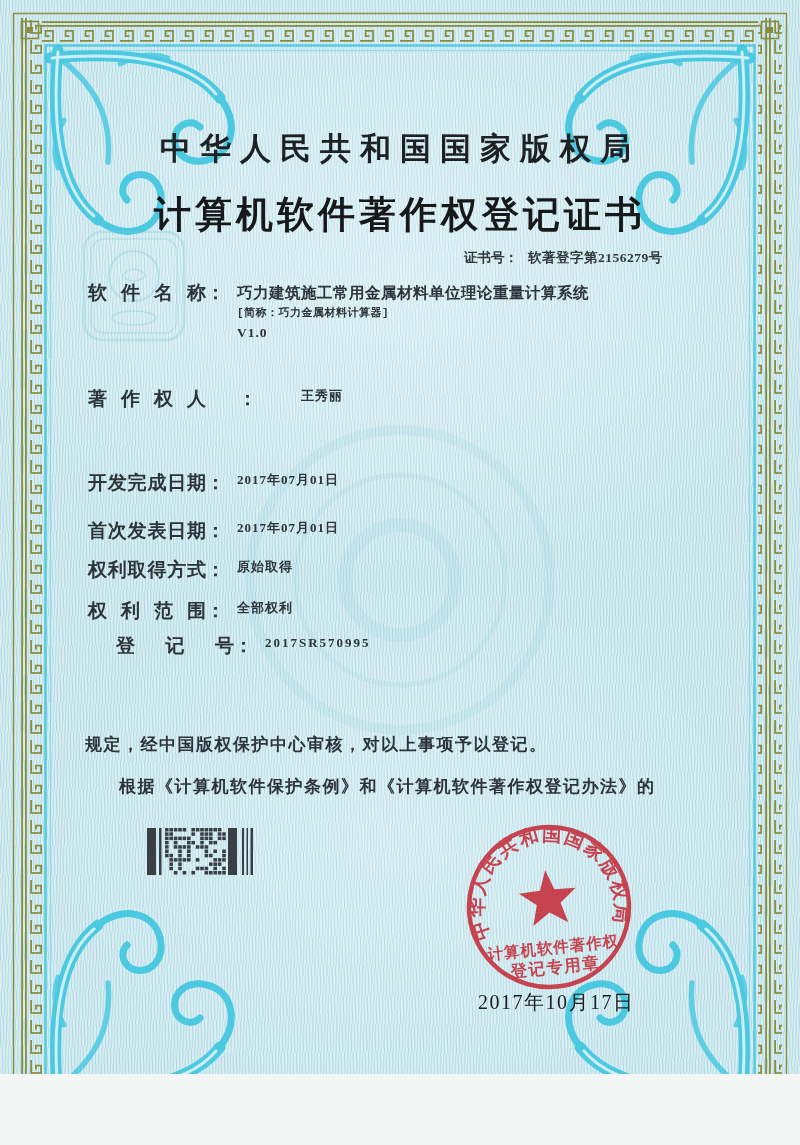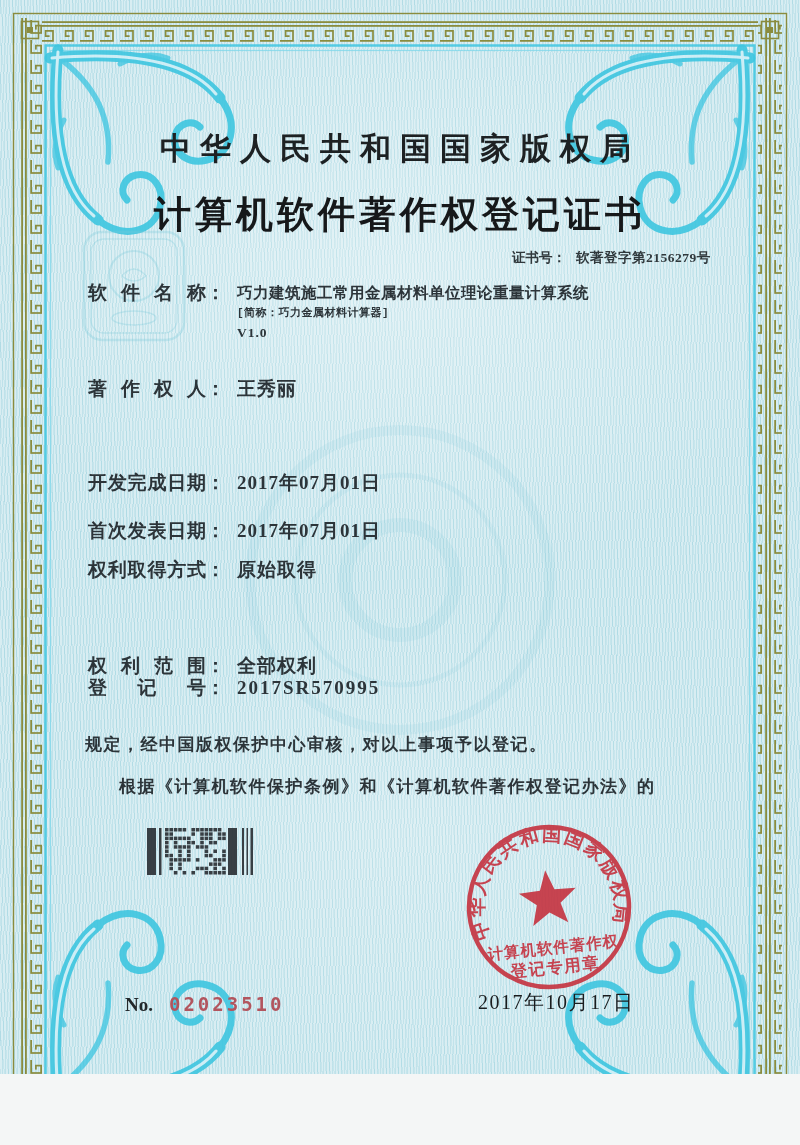--- a/index.html
+++ b/index.html
@@ -13,37 +13,37 @@
       repeating-linear-gradient(84deg, rgba(88,180,200,0.14) 0px, rgba(88,180,200,0.14) 1px, rgba(255,255,255,0) 1px, rgba(255,255,255,0) 4px);
     font-family:"Liberation Serif","DejaVu Serif",serif;
     color:#2b3338;
   }
   svg.deco{position:absolute;left:0;top:0;z-index:1;}
   .content{position:absolute;inset:0;z-index:2;}
   .authority{position:absolute;left:0;right:0;top:131px;text-align:center;
     font-size:31px;font-weight:700;letter-spacing:9px;color:#1d2123;line-height:1.15;}
   .cert-title{position:absolute;left:0;right:0;top:182px;text-align:center;
     font-size:37px;font-weight:900;letter-spacing:4px;color:#16181a;line-height:1.15;margin-top:12px;}
-  .certno{position:absolute;left:512px;top:249px;font-size:13.5px;font-weight:700;color:#30383c;white-space:nowrap;text-align:center;}
+  .certno{position:absolute;left:464px;top:249px;font-size:13.5px;font-weight:700;color:#30383c;white-space:nowrap;text-align:center;}
   .certno .v{margin-left:10px;letter-spacing:0.5px;}
   .row{position:absolute;left:88px;display:flex;align-items:flex-start;font-weight:700;color:#2c3439;white-space:nowrap;}
   .row .lbl{display:inline-block;width:118px;font-size:19px;text-align:justify;text-align-last:justify;line-height:1.2;}
   .row .colon{font-size:19px;line-height:1.2;}
-  .row .val{margin-left:12px;font-size:19px;line-height:1.2;letter-spacing:1px;}
+  .row .val{margin-left:12px;font-size:13px;line-height:1.2;letter-spacing:1px;}
   .row .val-multiline{margin-left:12px;margin-top:1px;}
   .row .val-multiline .l1{font-size:15.5px;line-height:20px;letter-spacing:0.5px;}
   .row .val-multiline .l2{font-size:11px;line-height:20px;letter-spacing:0.5px;font-family:Liberation Mono, monospace;}
   .row .val-multiline .l3{font-size:13.5px;line-height:19px;letter-spacing:1px;}
   .r-swname{top:282px;}
-  .r-owner{top:378px;}
+  .r-owner{top:388px;gap:32px;}
   .r-devdate{top:472px;}
   .r-pubdate{top:520px;}
   .r-acq{top:559px;}
-  .r-scope{top:655px;justify-content:flex-end;}
-  .r-regno{top:677px;}
+  .r-scope{top:600px;justify-content:flex-end;}
+  .r-regno{top:635px;padding-left:28px;}
   .r-regno .val{letter-spacing:2px;}
   .statement{position:absolute;left:85px;top:724px;width:660px;font-weight:700;color:#2c3439;}
   .statement .sline{font-size:17px;line-height:42px;letter-spacing:1.5px;white-space:nowrap;}
   .statement .sline.first{text-indent:34px;}
   .barcode{position:absolute;left:147px;top:828px;z-index:2;}
   .seal{position:absolute;left:449px;top:812px;z-index:3;}
   .seal-date{position:absolute;left:478px;top:989px;z-index:4;font-size:20px;font-weight:400;
     color:#191c1e;letter-spacing:1.5px;white-space:nowrap;}
   .serial{position:absolute;left:125px;top:993px;z-index:2;white-space:nowrap;}
   .serial .pfx{font-size:19px;font-weight:700;color:#23282b;}
@@ -290,18 +290,15 @@
           <textPath href="#sealArc" startOffset="4" textLength="256" lengthAdjust="spacingAndGlyphs">中华人民共和国国家版权局</textPath>
         </text>
         <polygon points="100,58 92.7,77.9 71.5,78.7 88.1,91.9 82.4,112.3 100,100.5 117.6,112.3 111.9,91.9 128.5,78.7 107.3,77.9" fill="#c5323f"></polygon>
         <text x="100" y="141" text-anchor="middle" font-size="15.5" font-weight="bold" letter-spacing="1" fill="#c5323f">计算机软件著作权</text>
         <text x="100" y="161" text-anchor="middle" font-size="16.5" font-weight="bold" letter-spacing="1.5" fill="#c5323f">登记专用章</text>
       </g>
     </svg>
 
     <div class="seal-date">2017年10月17日</div>
 
-    <div class="serial">
-      <span class="pfx">No.</span><span class="num">02023510</span>
-    </div>
 
   </div>
 </div>
 
 </body></html>

